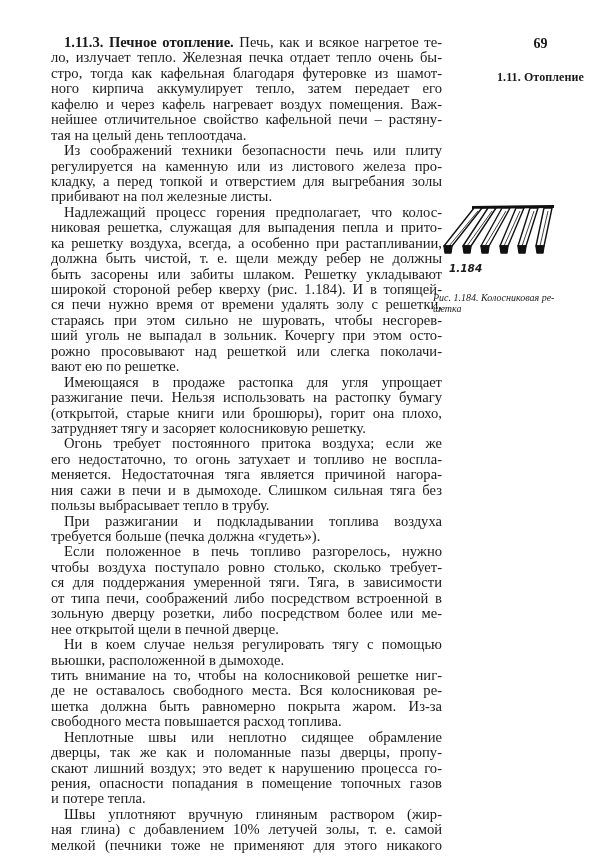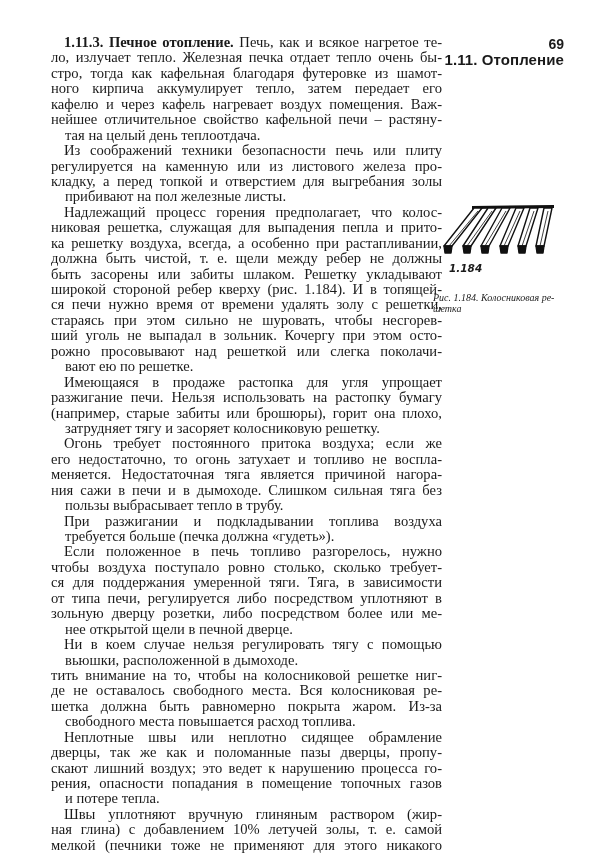--- a/index.html
+++ b/index.html
@@ -4,29 +4,29 @@
   <style>
     html, body { margin: 0; padding: 0; background: #ffffff; }
     body { width: 600px; height: 861px; position: relative; overflow: hidden; color: #1a1a1a; }
     .page { position: absolute; left: 0; top: 0; width: 600px; height: 861px; }
     .main-col {
       position: absolute; left: 51px; top: 35px; width: 391px;
       font-family: "Liberation Serif", "DejaVu Serif", serif;
       font-size: 14.6px; line-height: 15.45px;
     }
     .line { display: block; white-space: nowrap; text-align: justify; text-align-last: justify; height: 15.45px; overflow: visible; }
-    .line.last { text-align-last: left; margin-left: 14px; }
+    .line.last { text-align-last: left; }
     .line.indent { padding-left: 13px; }
     .heading-bold { font-weight: bold; margin-top: 24px; }
     .running-head {
-      position: absolute; right: 36px; top: 36px; text-align: right;
-      font-family: Liberation Sans, sans-serif;
+      position: absolute; right: 16px; top: 36px; text-align: center;
+      font-family: Liberation Serif, serif;
     }
     .page-number { font-size: 14px; font-weight: bold; display: block; line-height: 16px; }
-    .section-title { font-size: 15px; font-weight: bold; display: block; line-height: 14px; margin-top: 1px; letter-spacing: 0.1px; }
+    .section-title { font-size: 12px; font-weight: bold; display: block; line-height: 14px; margin-top: 18px; letter-spacing: 0.1px; }
     .figure { position: absolute; left: 442px; top: 202px; width: 120px; height: 58px; }
     .figure-number {
       position: absolute; left: 449px; top: 262px;
       font-family: "DejaVu Sans", "Liberation Sans", sans-serif;
       font-size: 10.5px; font-weight: bold; font-style: italic;
     }
     .figure-caption {
       position: absolute; left: 433px; top: 292px; width: 130px;
       font-family: "Liberation Serif", "DejaVu Serif", serif;
       font-size: 10px; font-style: italic; line-height: 11px; color: #222;
@@ -60,33 +60,33 @@
     <span class="line">должна быть чистой, т. е. щели между ребер не должны</span>
     <span class="line">быть засорены или забиты шлаком. Решетку укладывают</span>
     <span class="line">широкой стороной ребер кверху (рис. 1.184). И в топящей-</span>
     <span class="line">ся печи нужно время от времени удалять золу с решетки,</span>
     <span class="line">стараясь при этом сильно не шуровать, чтобы несгорев-</span>
     <span class="line">ший уголь не выпадал в зольник. Кочергу при этом осто-</span>
     <span class="line">рожно просовывают над решеткой или слегка поколачи-</span>
     <span class="line last">вают ею по решетке.</span>
     <span class="line indent">Имеющаяся в продаже растопка для угля упрощает</span>
     <span class="line">разжигание печи. Нельзя использовать на растопку бумагу</span>
-    <span class="line">(например, старые забиты или брошюры), горит она плохо,</span>
+    <span class="line">(открытой, старые книги или брошюры), горит она плохо,</span>
     <span class="line last">затрудняет тягу и засоряет колосниковую решетку.</span>
     <span class="line indent">Огонь требует постоянного притока воздуха; если же</span>
     <span class="line">его недостаточно, то огонь затухает и топливо не воспла-</span>
     <span class="line">меняется. Недостаточная тяга является причиной нагора-</span>
     <span class="line">ния сажи в печи и в дымоходе. Слишком сильная тяга без</span>
     <span class="line last">пользы выбрасывает тепло в трубу.</span>
     <span class="line indent">При разжигании и подкладывании топлива воздуха</span>
     <span class="line last">требуется больше (печка должна «гудеть»).</span>
     <span class="line indent">Если положенное в печь топливо разгорелось, нужно</span>
     <span class="line">чтобы воздуха поступало ровно столько, сколько требует-</span>
     <span class="line">ся для поддержания умеренной тяги. Тяга, в зависимости</span>
-    <span class="line">от типа печи, регулируется либо посредством уплотняют в</span>
+    <span class="line">от типа печи, соображений либо посредством встроенной в</span>
     <span class="line">зольную дверцу розетки, либо посредством более или ме-</span>
     <span class="line last">нее открытой щели в печной дверце.</span>
     <span class="line indent">Ни в коем случае нельзя регулировать тягу с помощью</span>
     <span class="line last">вьюшки, расположенной в дымоходе.</span>
     <span class="line">тить внимание на то, чтобы на колосниковой решетке ниг-</span>
     <span class="line">де не оставалось свободного места. Вся колосниковая ре-</span>
     <span class="line">шетка должна быть равномерно покрыта жаром. Из-за</span>
     <span class="line last">свободного места повышается расход топлива.</span>
     <span class="line indent">Неплотные швы или неплотно сидящее обрамление</span>
     <span class="line">дверцы, так же как и поломанные пазы дверцы, пропу-</span>

